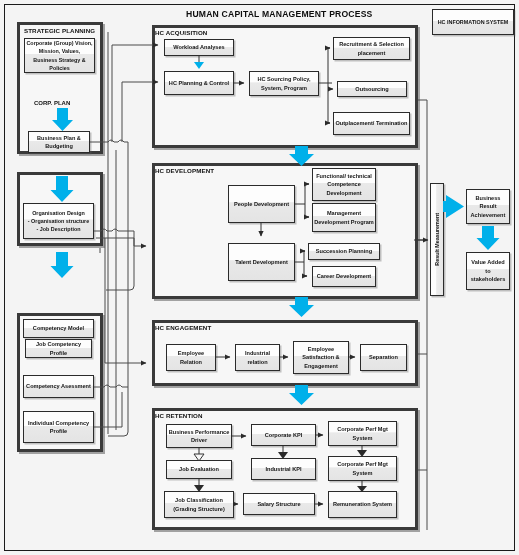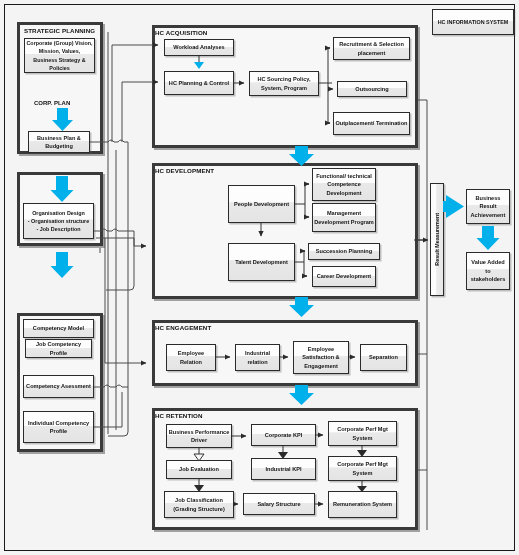--- a/index.html
+++ b/index.html
@@ -83,20 +83,21 @@
   .blkline{stroke:#333;stroke-width:1;fill:none;}
   .blkline2{stroke:#4a4a4a;stroke-width:1;fill:none;}
   .blkarrow{fill:#2a2a2a;}
 </style>
 </head>
 <body>
 
 <div id="page">
   <div id="outer-frame"></div>
 
+  <div class="title" style="left:186px;top:9px;">HUMAN CAPITAL MANAGEMENT PROCESS</div>
 
   <div class="node" style="left:432px;top:9px;width:82px;height:26px;font-size:5.4px;">HC INFORMATION SYSTEM</div>
 
   <div class="thickbox" style="left:17px;top:22px;width:86px;height:132px;"></div>
   <div class="secthead" style="left:24px;top:27px;">STRATEGIC PLANNING</div>
   <div class="node" style="left:24px;top:38px;width:71px;height:35px;font-size:5.4px;">Corporate (Group) Vision, Mission, Values, Business Strategy &amp; Policies</div>
   <div class="label" style="left:34px;top:100px;">CORP. PLAN</div>
   <div class="node" style="left:28px;top:131px;width:62px;height:22px;">Business Plan &amp; Budgeting</div>
 
   <div class="thickbox" style="left:17px;top:172px;width:86px;height:74px;"></div>

